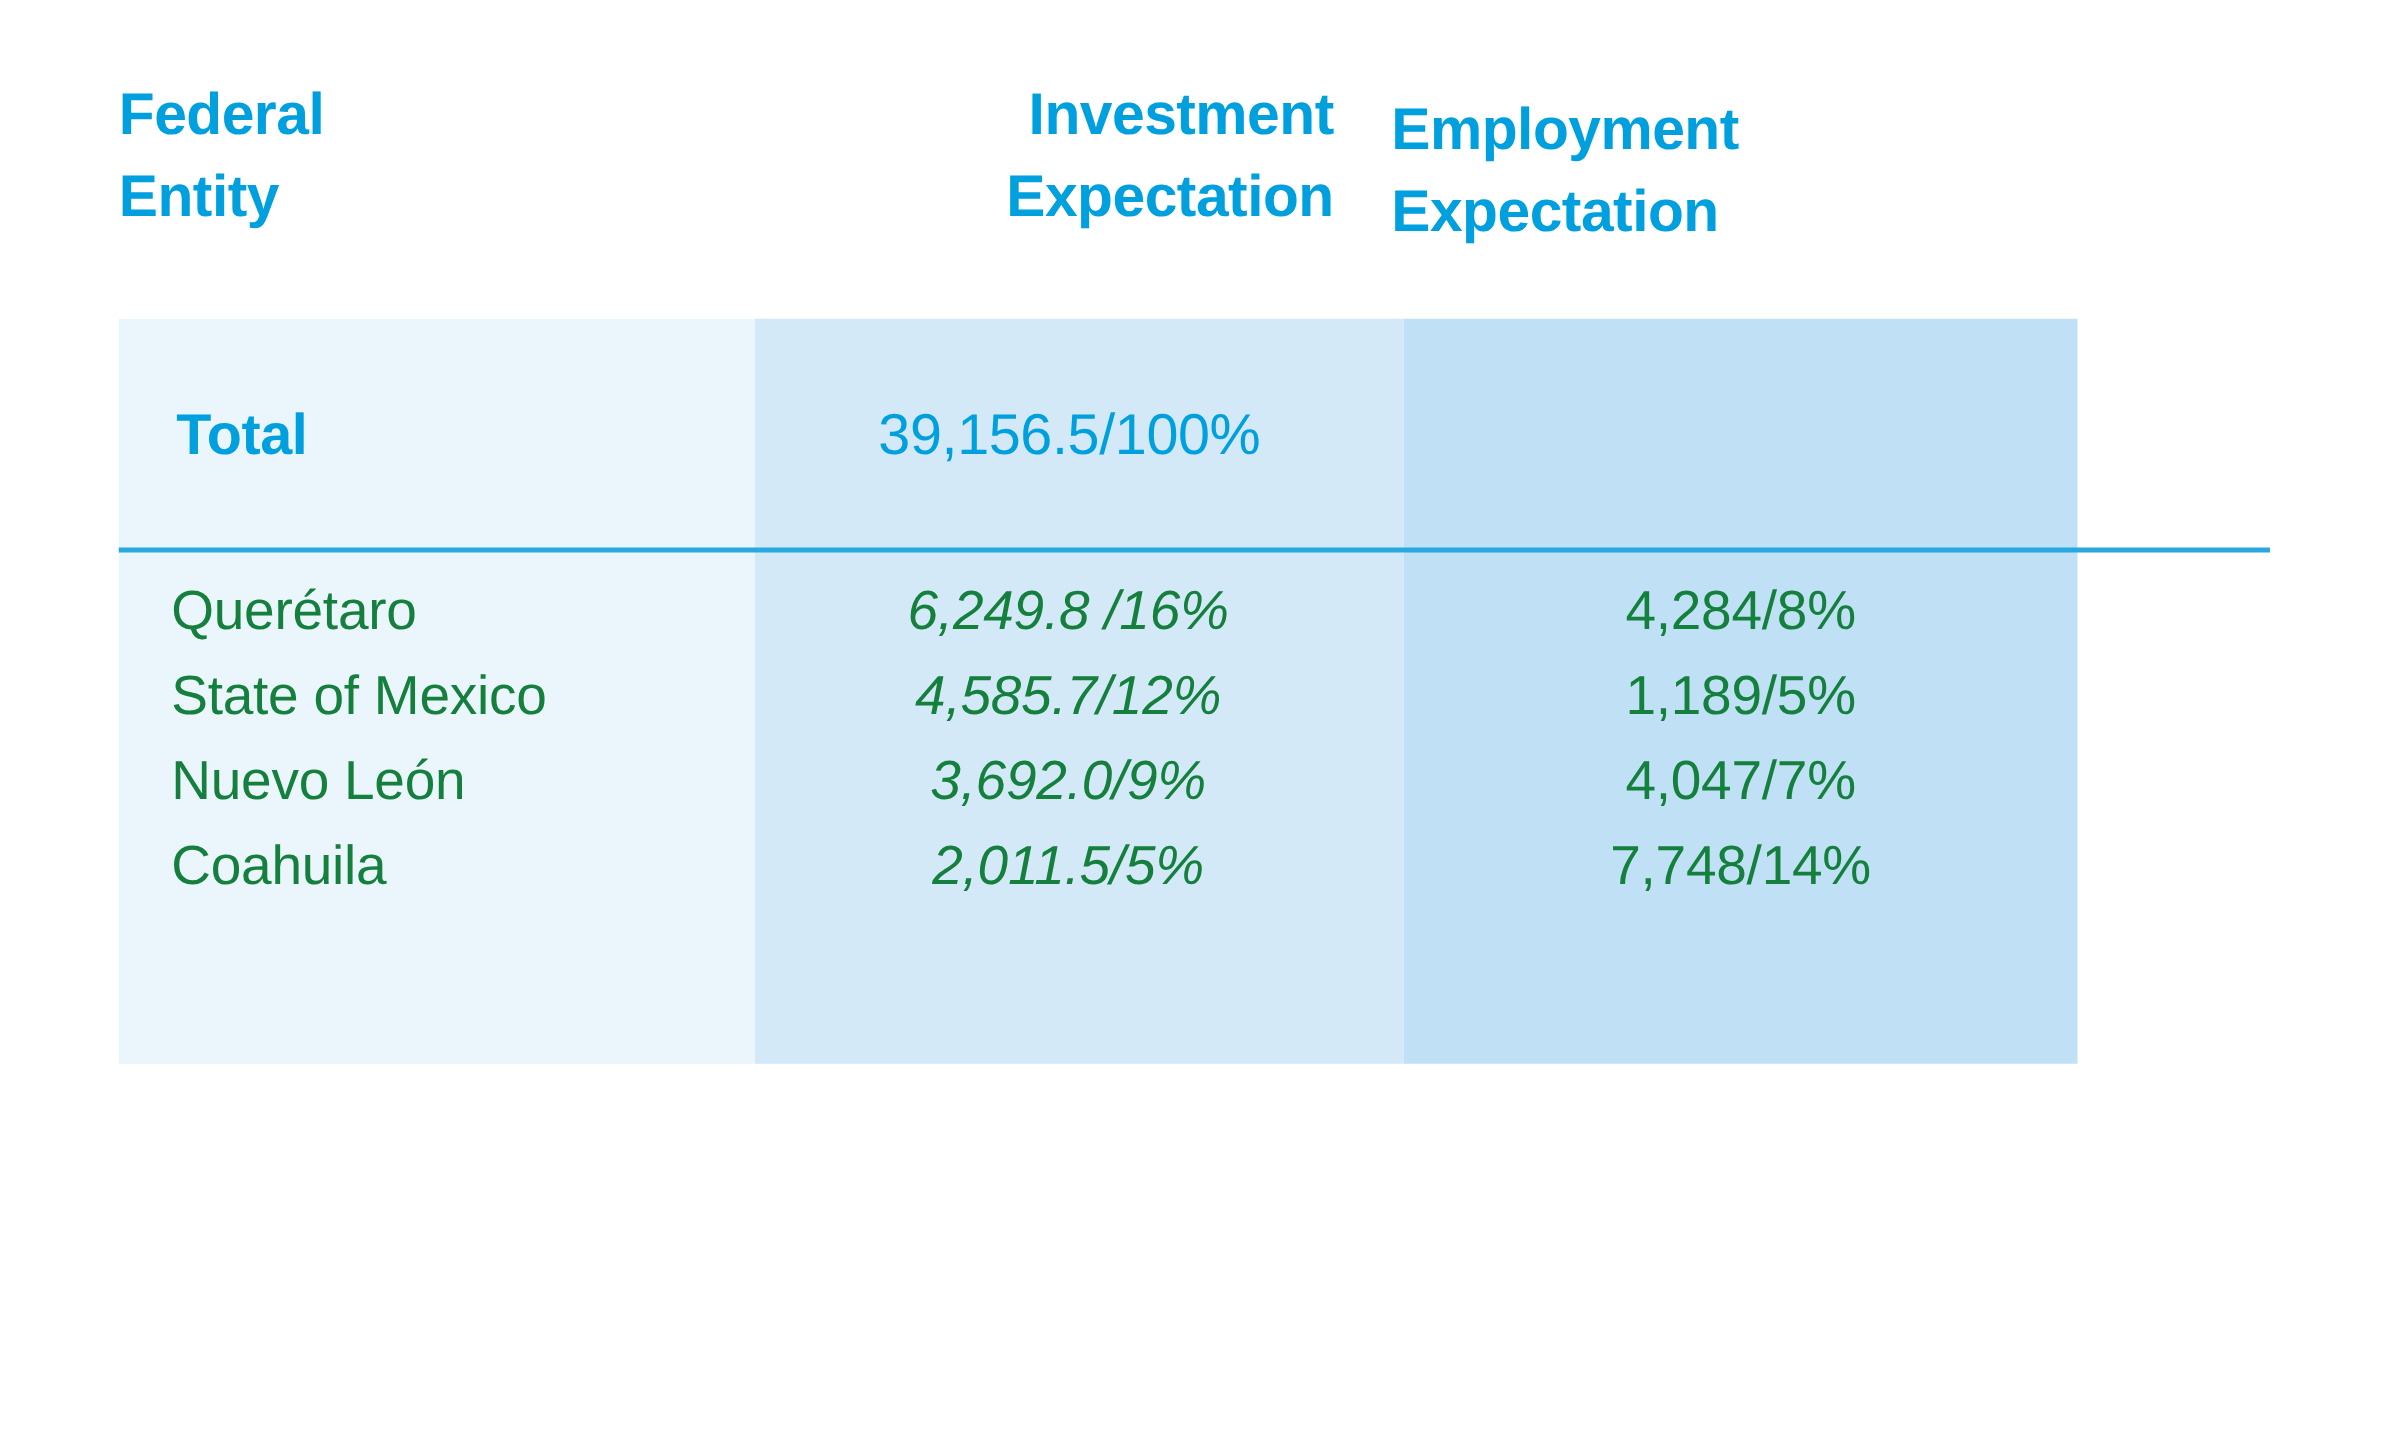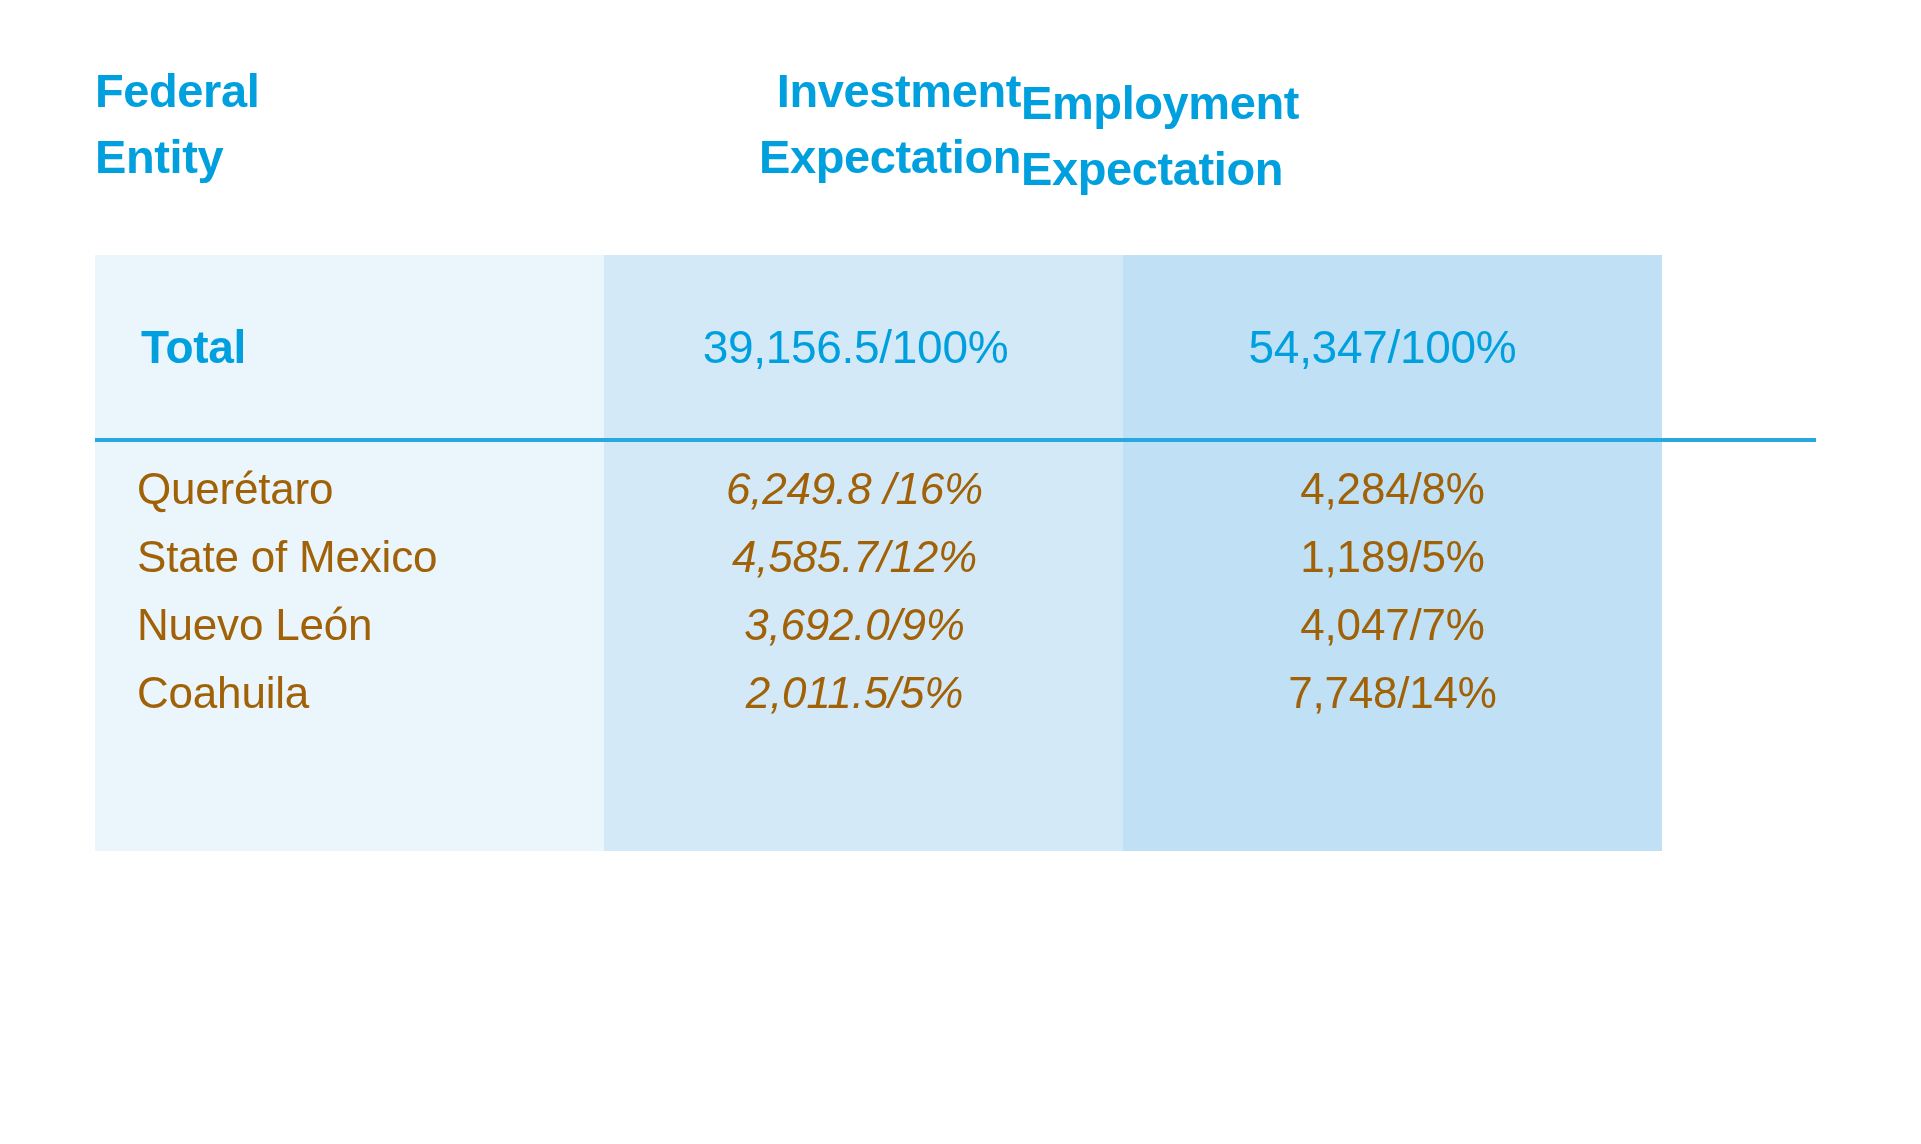--- a/index.html
+++ b/index.html
@@ -24,20 +24,21 @@
   }
 
   
   .header-row {
     position: absolute;
     left: 95px;
     top: 58px;
     width: 1750px;
     display: flex;
     align-items: flex-start;
+    gap: 46px;
   }
   .hdr {
     color: #00a0df;
     font-size: 47px;
     font-weight: bold;
     line-height: 1.40;
     letter-spacing: -0.4px;
     white-space: pre-line;
   }
   .hdr-entity  { width: 463px; text-align: left; }
@@ -100,21 +101,21 @@
 
   
   .rows {
     position: absolute;
     left: 0; right: 0;
     top: 200px;
     padding-top: 0;
   }
   .cell {
     font-size: 44px;
-    color: #a16207;
+    color: #15803d;
     line-height: 68px;
     height: 68px;
     letter-spacing: -0.2px;
     white-space: nowrap;
   }
   .cell.name   { padding-left: 42px; text-align: left; }
   .cell.num2   { text-align: center; padding-right: 18px; font-style: italic; }
   .cell.num3   { text-align: center; }
 
   
@@ -174,23 +175,20 @@
       </div>
       <div class="rows">
         <div class="cell num2">6,249.8 /16%</div>
         <div class="cell num2">4,585.7/12%</div>
         <div class="cell num2">3,692.0/9%</div>
         <div class="cell num2">2,011.5/5%</div>
       </div>
     </div>
 
     <div class="col col-3">
-      <div class="total-band">
-        <div class="total-value c3">54,347/100%</div>
-      </div>
       <div class="rows">
         <div class="cell num3">4,284/8%</div>
         <div class="cell num3">1,189/5%</div>
         <div class="cell num3">4,047/7%</div>
         <div class="cell num3">7,748/14%</div>
       </div>
     </div>
   </div>
 
   <div class="divider"></div>

